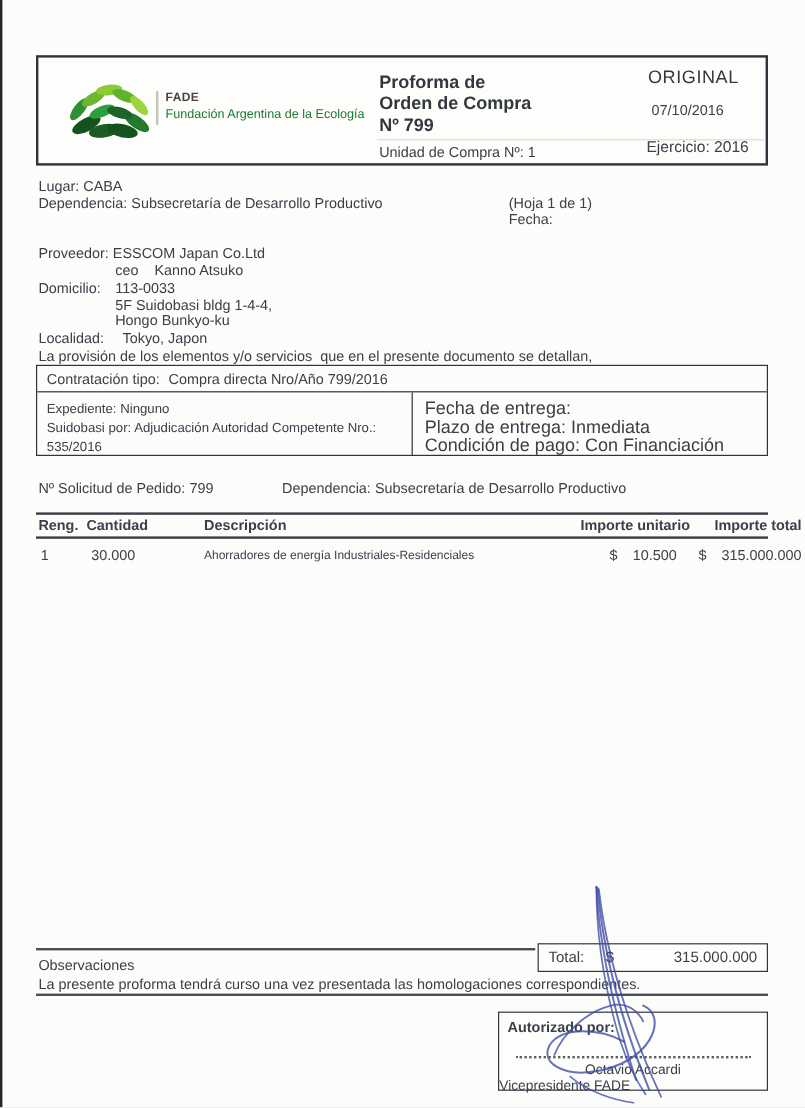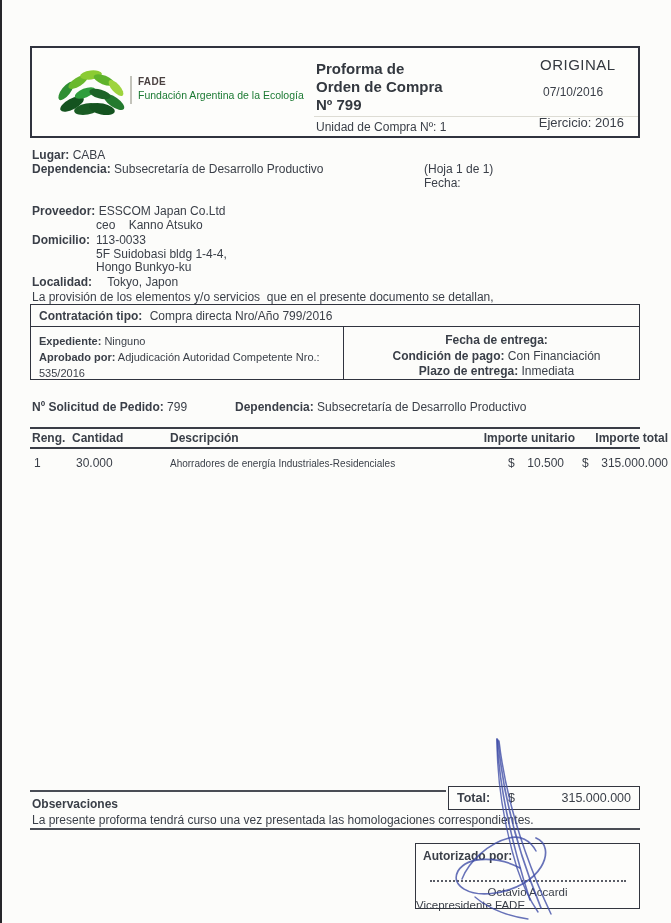--- a/index.html
+++ b/index.html
@@ -4,41 +4,41 @@
 <style>
   * { margin:0; padding:0; box-sizing:border-box; }
   html,body { background:#e8e8e6; }
   body { font-family:"Liberation Sans", sans-serif; color:#3a3f48; }
   .page {
     position:relative; width:671px; height:923px; margin:0 auto;
     background:#fcfcfa; overflow:hidden;
   }
   .scan-edge { position:absolute; left:0; top:0; width:2px; height:923px; background:#26262a; }
   .abs { position:absolute; }
-  .lbl { font-weight:bold; }
+  .lbl { font-weight:normal; }
   .t12 { font-size:12px; line-height:14px; }
   .pre { white-space:pre; }
 
   
   .header-box { left:30px; top:46px; width:610px; height:92px; border:2px solid #30333e; background:#fdfdfb; }
   .brand-bar { position:absolute; left:98px; top:28px; width:2px; height:28px; background:#c3c3ba; }
   .brand-acronym { position:absolute; left:106px; top:28px; font-size:10px; font-weight:bold; color:#4a4140; letter-spacing:.3px; }
   .brand-name { position:absolute; left:106px; top:41px; font-size:10.5px; font-weight:normal; color:#1c7a33; }
   .title-block { position:absolute; left:284px; top:12px; font-size:15px; font-weight:bold; line-height:18px; color:#33383f; }
   .header-divider { position:absolute; left:282px; top:68px; width:324px; height:1px; background:#dddcd4; }
   .unidad { position:absolute; left:284px; top:72px; font-size:12px; }
   .original { position:absolute; left:508px; top:8px; width:86px; font-size:15px; letter-spacing:.5px; color:#33383f; }
   .hdr-date { position:absolute; left:511px; top:37px; font-size:12px; }
   .ejercicio { position:absolute; right:14px; bottom:6px; font-size:13px; }
 
   
   .contract-box { left:30px; top:304px; width:610px; height:76px; border:1.5px solid #30333e; }
   .contract-row1 { position:absolute; left:0; top:0; width:100%; height:22px; border-bottom:1.5px solid #30333e; padding:4px 0 0 8px; font-size:12px; }
   .contract-left { position:absolute; left:0; top:22px; width:313px; height:52.5px; border-right:1.5px solid #30333e; padding:6px 4px 0 8px; font-size:11px; line-height:16px; }
-  .contract-right { position:absolute; left:313px; top:22px; right:0; height:52.5px; padding:6px 0 0 10px; font-size:12px; line-height:15.5px;text-align:center; }
+  .contract-right { position:absolute; left:313px; top:22px; right:0; height:52.5px; padding:6px 0 0 10px; font-size:15px; line-height:15.5px; }
 
   
   .tbl-line { left:30px; width:610px; height:2px; background:#3a3d46; }
   .th { font-size:12px; font-weight:bold; }
   .td { font-size:12px; }
   .money { display:flex; justify-content:space-between; }
 
   
   .obs-line { height:2px; background:#4a4d55; }
   .total-box { left:448px; top:786px; width:192px; height:24px; border:1.5px solid #33363f; background:#fdfdfb;
@@ -125,33 +125,33 @@
     <div class="contract-row1">
       <span class="lbl">Contratación tipo:</span>
       <span style="padding-left:4px;">Compra directa Nro/Año 799/2016</span>
     </div>
     <div class="contract-left">
       <div>
         <span class="lbl">Expediente:</span>
         <span>Ninguno</span>
       </div>
       <div>
-        <span class="lbl">Aprobado por:</span>
+        <span class="lbl">Suidobasi por:</span>
         <span>Adjudicación Autoridad Competente Nro.: 535/2016</span>
       </div>
     </div>
     <div class="contract-right">
       <div class="lbl">Fecha de entrega:</div>
       <div>
+        <span class="lbl">Plazo de entrega:</span>
+        <span>Inmediata</span>
+      </div>
+      <div>
         <span class="lbl">Condición de pago:</span>
         <span>Con Financiación</span>
-      </div>
-      <div>
-        <span class="lbl">Plazo de entrega:</span>
-        <span>Inmediata</span>
       </div>
     </div>
   </div>
 
   <div class="abs t12" style="left:32px; top:400px;">
     <span class="lbl">Nº Solicitud de Pedido:</span>
     <span>799</span>
   </div>
   <div class="abs t12" style="left:235px; top:400px;">
     <span class="lbl">Dependencia:</span>

